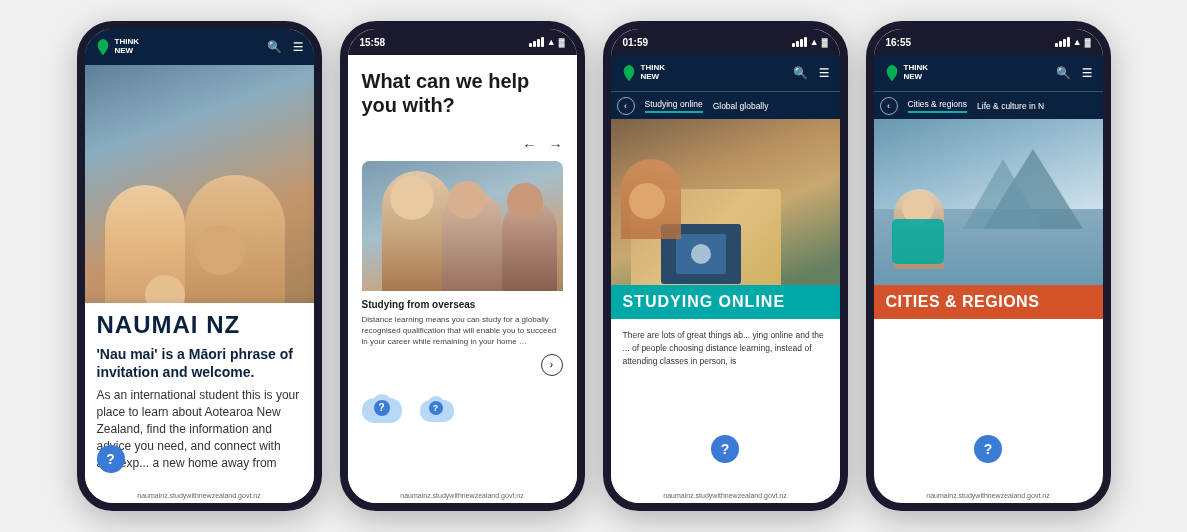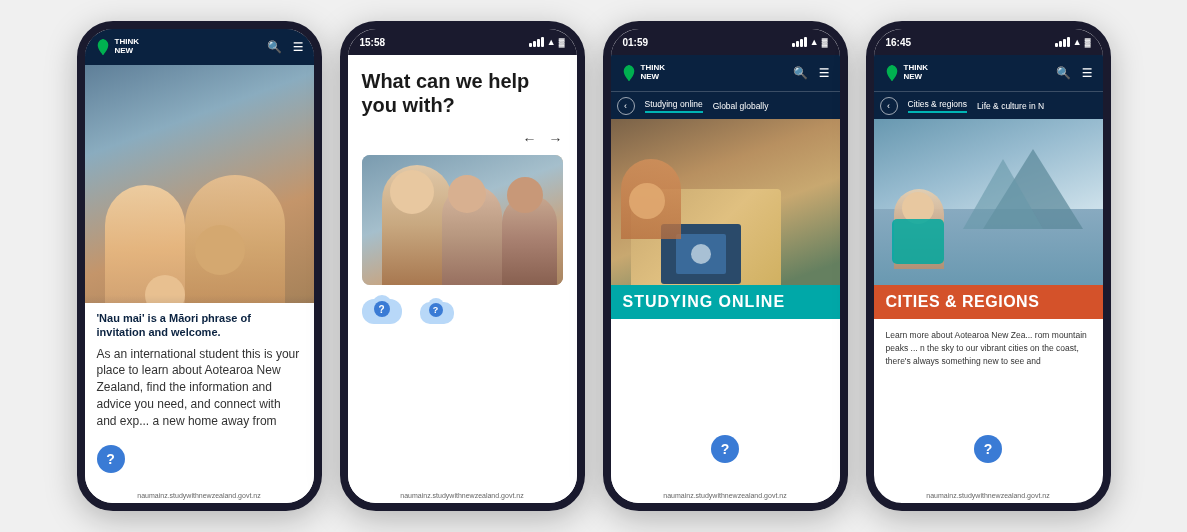--- a/index.html
+++ b/index.html
@@ -126,21 +126,21 @@
     .naumai-title {
       font-size: 24px;
       font-weight: 900;
       color: #0a2240;
       text-transform: uppercase;
       letter-spacing: 1px;
       margin-bottom: 6px;
     }
 
     .phone1-subtext {
-      font-size: 11px;
+      font-size: 14px;
       color: #0a2240;
       font-weight: 600;
       margin-bottom: 6px;
       line-height: 1.3;
     }
 
     .phone1-body {
       font-size: 12px;
       color: #333;
       line-height: 1.4;
@@ -165,21 +165,21 @@
 
     .phone2-body {
       padding: 14px 14px 0;
     }
 
     .phone2-title {
       font-size: 20px;
       font-weight: 800;
       color: #1a1a1a;
       line-height: 1.2;
-      margin-bottom: 12px;
+      margin-bottom: 18px;
     }
 
     .phone2-arrows {
       display: flex;
       justify-content: flex-end;
       gap: 12px;
       margin-bottom: 10px;
     }
 
     .arrow-btn {
@@ -452,20 +452,21 @@
         <div style="position:absolute;bottom:30px;left:20px;width:80px;height:160px;background:linear-gradient(180deg,#f4d0a0 0%,#e8b880 40%,#c4956a 100%);border-radius:50px 50px 0 0;opacity:0.9"></div>
         <div style="position:absolute;bottom:20px;left:100px;width:100px;height:180px;background:linear-gradient(180deg,#e8c090 0%,#d4a870 40%,#b88050 100%);border-radius:50px 50px 0 0;opacity:0.9"></div>
         <div style="position:absolute;bottom:60px;left:60px;width:40px;height:40px;background:#e8c090;border-radius:50%"></div>
         <div style="position:absolute;bottom:100px;left:110px;width:50px;height:50px;background:#d4a870;border-radius:50%"></div>
 
         <div style="position:absolute;bottom:0;left:0;right:0;height:80px;background:linear-gradient(transparent,rgba(0,20,60,0.6))"></div>
       </div>
     </div>
 
     <div class="phone1-text">
+      <div class="naumai-title">NAUMAI NZ</div>
       <div class="phone1-subtext">'Nau mai' is a Māori phrase of invitation and welcome.</div>
       <div class="phone1-body">As an international student this is your place to learn about Aotearoa New Zealand, find the information and advice you need, and connect with and exp... a new home away from</div>
 
       <div style="position:absolute;bottom:30px;left:12px">
         <div class="mascot-dot">?</div>
       </div>
     </div>
 
     <div class="phone-url">naumainz.studywithnewzealand.govt.nz</div>
   </div>
@@ -499,20 +500,27 @@
         <div class="phone2-card">
           <div class="phone2-card-img">
             <div class="card-people-overlay"></div>
 
             <div style="position:absolute;bottom:0;left:20px;width:70px;height:120px;background:linear-gradient(180deg,#e0c8a8 0%,#c8a880 50%,#a87850 100%);border-radius:35px 35px 0 0"></div>
             <div style="position:absolute;bottom:0;left:80px;width:60px;height:100px;background:linear-gradient(180deg,#d8b8a0 0%,#b89880 50%,#987060 100%);border-radius:30px 30px 0 0"></div>
             <div style="position:absolute;bottom:0;left:140px;width:55px;height:90px;background:linear-gradient(180deg,#c8a890 0%,#a88070 50%,#886050 100%);border-radius:28px 28px 0 0"></div>
             <div style="position:absolute;top:15px;left:28px;width:44px;height:44px;background:#e8c8a0;border-radius:50%"></div>
             <div style="position:absolute;top:20px;left:86px;width:38px;height:38px;background:#d8b090;border-radius:50%"></div>
             <div style="position:absolute;top:22px;left:145px;width:36px;height:36px;background:#c89878;border-radius:50%"></div>
+          </div>
+          <div class="phone2-card-text">
+            <div class="card-title-bold">Studying from overseas</div>
+            <div class="card-body-text">Distance learning means you can study for a globally recognised qualification that will enable you to succeed in your career while remaining in your home …</div>
+            <div class="card-arrow">
+              <div class="circle-arrow">›</div>
+            </div>
           </div>
         </div>
 
         <div style="display:flex;gap:8px;align-items:center;margin-top:4px">
           <div style="width:50px;height:35px;position:relative">
             <div style="width:40px;height:25px;background:#b8d8f8;border-radius:12px;position:absolute;top:4px;left:0"></div>
             <div style="width:20px;height:20px;background:#b8d8f8;border-radius:50%;position:absolute;top:0;left:10px"></div>
             <div style="position:absolute;top:6px;left:12px;width:16px;height:16px;background:#3a7bd5;border-radius:50%;display:flex;align-items:center;justify-content:center;color:white;font-size:10px;font-weight:700">?</div>
           </div>
           <div style="width:40px;height:30px;position:relative">
@@ -576,34 +584,35 @@
           <div style="width:50px;height:40px;background:#3a6a9a;border-radius:2px;display:flex;align-items:center;justify-content:center">
             <div style="width:20px;height:20px;background:#a8c0d4;border-radius:50%"></div>
           </div>
         </div>
         <div style="position:absolute;bottom:80px;left:10px;width:60px;height:80px;background:linear-gradient(180deg,#d4905a 0%,#b87040 100%);border-radius:30px 30px 0 0;opacity:0.8"></div>
         <div style="position:absolute;bottom:100px;left:18px;width:36px;height:36px;background:#e0a870;border-radius:50%;opacity:0.9"></div>
 
         <div class="studying-online-banner">STUDYING ONLINE</div>
       </div>
 
+      <div class="phone3-text">There are lots of great things ab... ying online and the ... of people choosing distance learning, instead of attending classes in person, is</div>
 
       <div style="position:absolute;bottom:40px;left:50%;transform:translateX(-50%)">
         <div class="mascot-dot">?</div>
       </div>
     </div>
 
     <div class="phone-url">naumainz.studywithnewzealand.govt.nz</div>
   </div>
 </div>
 
 <div class="phone-wrapper">
   <div class="phone">
     <div class="phone-notch">
-      <span class="status-left">16:45</span>
+      <span class="status-left">16:55</span>
       <div class="status-right">
         <div class="signal-bars">
           <div class="signal-bar" style="height:4px"></div>
           <div class="signal-bar" style="height:6px"></div>
           <div class="signal-bar" style="height:8px"></div>
           <div class="signal-bar" style="height:10px"></div>
         </div>
         <span style="color:white;font-size:9px">▲</span>
         <span style="color:white;font-size:8px">▓</span>
       </div>
@@ -641,21 +650,20 @@
       <div style="position:absolute;top:40px;right:60px;width:0;height:0;border-left:40px solid transparent;border-right:40px solid transparent;border-bottom:70px solid #6898a8;opacity:0.6"></div>
 
       <div style="position:absolute;bottom:50px;left:20px;width:50px;height:80px;background:linear-gradient(180deg,#e8d0b0 0%,#d4b090 40%,#b89070 100%);border-radius:25px 25px 0 0;opacity:0.9"></div>
       <div style="position:absolute;bottom:95px;left:28px;width:32px;height:32px;background:#e8c8a0;border-radius:50%"></div>
 
       <div style="position:absolute;bottom:55px;left:18px;width:52px;height:45px;background:#00a8a0;border-radius:5px;opacity:0.85"></div>
 
       <div class="cities-regions-banner">CITIES &amp; REGIONS</div>
     </div>
 
-    <div class="phone4-text">Learn more about Aotearoa New Zea... rom mountain peaks ... n the sky to our vibrant cities on the coast, there's always something new to see and</div>
 
     <div style="position:absolute;bottom:40px;left:50%;transform:translateX(-50%)">
       <div class="mascot-dot">?</div>
     </div>
 
     <div class="phone-url">naumainz.studywithnewzealand.govt.nz</div>
   </div>
 </div>
 
 </body></html>

